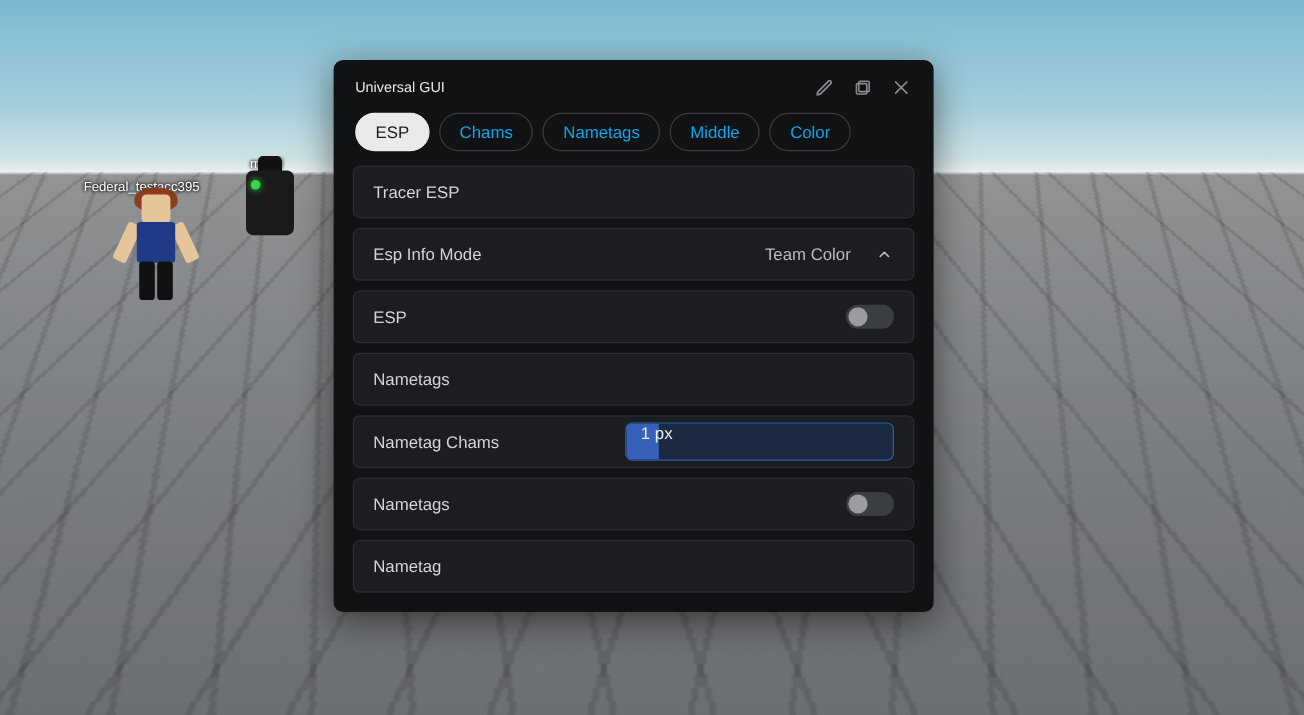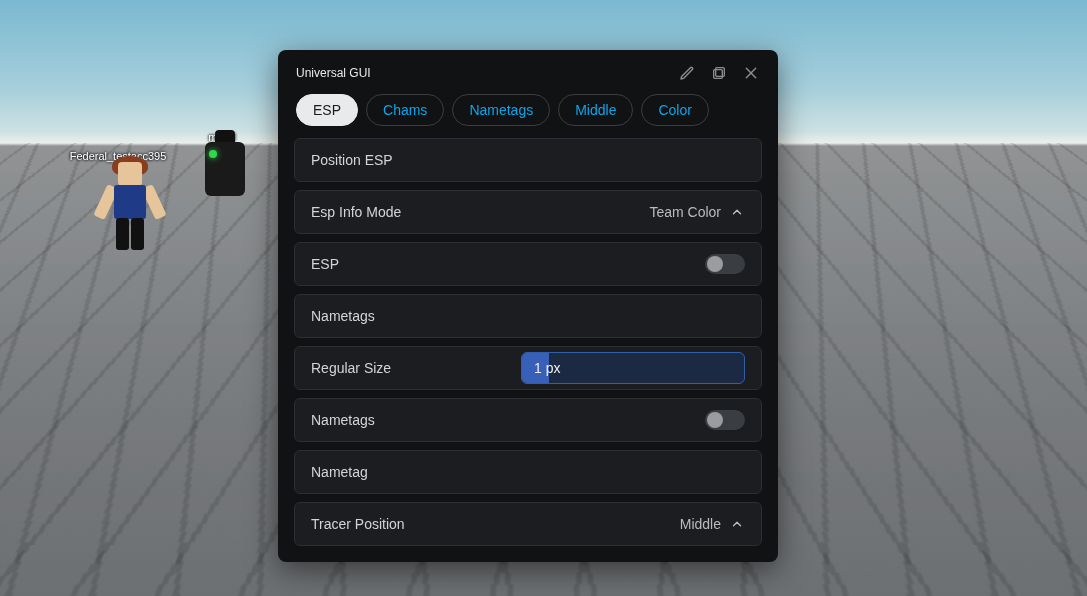--- a/index.html
+++ b/index.html
@@ -114,33 +114,33 @@
     min-height: 44px;
     padding: 0 16px;
     display: flex;
     align-items: center;
     justify-content: space-between;
     font-size: 14px;
     color: #d3d4d6;
   }
   .row .label { color: #d3d4d6; }
   .row.header .label { font-weight: 500; }
-  .row .right { display: flex; align-items: center; gap: 8px; color:#b9bbbe;}
+  .row .right { display: flex; align-items: center; gap: 20px; color:#b9bbbe;}
   .chev { width: 16px; height: 16px; display:flex; align-items:center; justify-content:center; color:#b9bbbe;}
   .chev svg{width:14px;height:14px;display:block;}
 
   
   .toggle { width: 40px; height: 20px; border-radius: 10px; background: #3a3d42; position: relative; cursor:pointer;}
   .toggle::after { content:""; position:absolute; left:2px; top:2px; width:16px; height:16px; border-radius:50%; background:#9a9c9f; transition:left .15s;}
   .slider {
     height: 32px; border-radius: 6px; width: 100%;
     border: 1px solid #2f5fa8;
     background: #1b2a42;
     position: relative;
-    display:flex; align-items:center;
+    display:flex; 
     overflow:hidden;
   }
   .slider .fill {
     position:absolute; left:0; top:0; bottom:0;
     background:#3860b9;
   }
   .slider .valtext {
     position: relative;
     padding-left: 12px;
     font-size: 14px;
@@ -200,21 +200,21 @@
     <div class="tab active">ESP</div>
     <div class="tab">Chams</div>
     <div class="tab">Nametags</div>
     <div class="tab">Middle</div>
     <div class="tab">Color</div>
   </div>
 
   <div class="options">
 
     <div class="row header">
-      <span class="label">Position ESP</span>
+      <span class="label">Tracer ESP</span>
     </div>
 
     <div class="row">
       <span class="label">Esp Info Mode</span>
       <span class="right">
         <span>Team Color</span>
         <span class="chev">
           <svg viewBox="0 0 24 24" fill="none" stroke="currentColor" stroke-width="2.4" stroke-linecap="round" stroke-linejoin="round">
               <polyline points="6 15 12 9 18 15"></polyline>
             </svg>
@@ -227,21 +227,21 @@
       <span class="right">
         <span class="toggle"></span>
       </span>
     </div>
 
     <div class="row header">
       <span class="label">Nametags</span>
     </div>
 
     <div class="row">
-      <span class="label">Regular Size</span>
+      <span class="label">Nametag Chams</span>
       <span class="right" style="width:224px;">
         <span class="slider">
           <span class="fill" style="width:12%"></span>
           <span class="valtext">
             <span>1</span>&nbsp;<span>px</span>
           </span>
         </span>
       </span>
     </div>
 
@@ -249,26 +249,15 @@
       <span class="label">Nametags</span>
       <span class="right">
         <span class="toggle"></span>
       </span>
     </div>
 
     <div class="row header">
       <span class="label">Nametag</span>
     </div>
 
-    <div class="row">
-      <span class="label">Tracer Position</span>
-      <span class="right">
-        <span>Middle</span>
-        <span class="chev">
-          <svg viewBox="0 0 24 24" fill="none" stroke="currentColor" stroke-width="2.4" stroke-linecap="round" stroke-linejoin="round">
-              <polyline points="6 15 12 9 18 15"></polyline>
-            </svg>
-        </span>
-      </span>
-    </div>
 
   </div>
 </div>
 
 </body></html>

